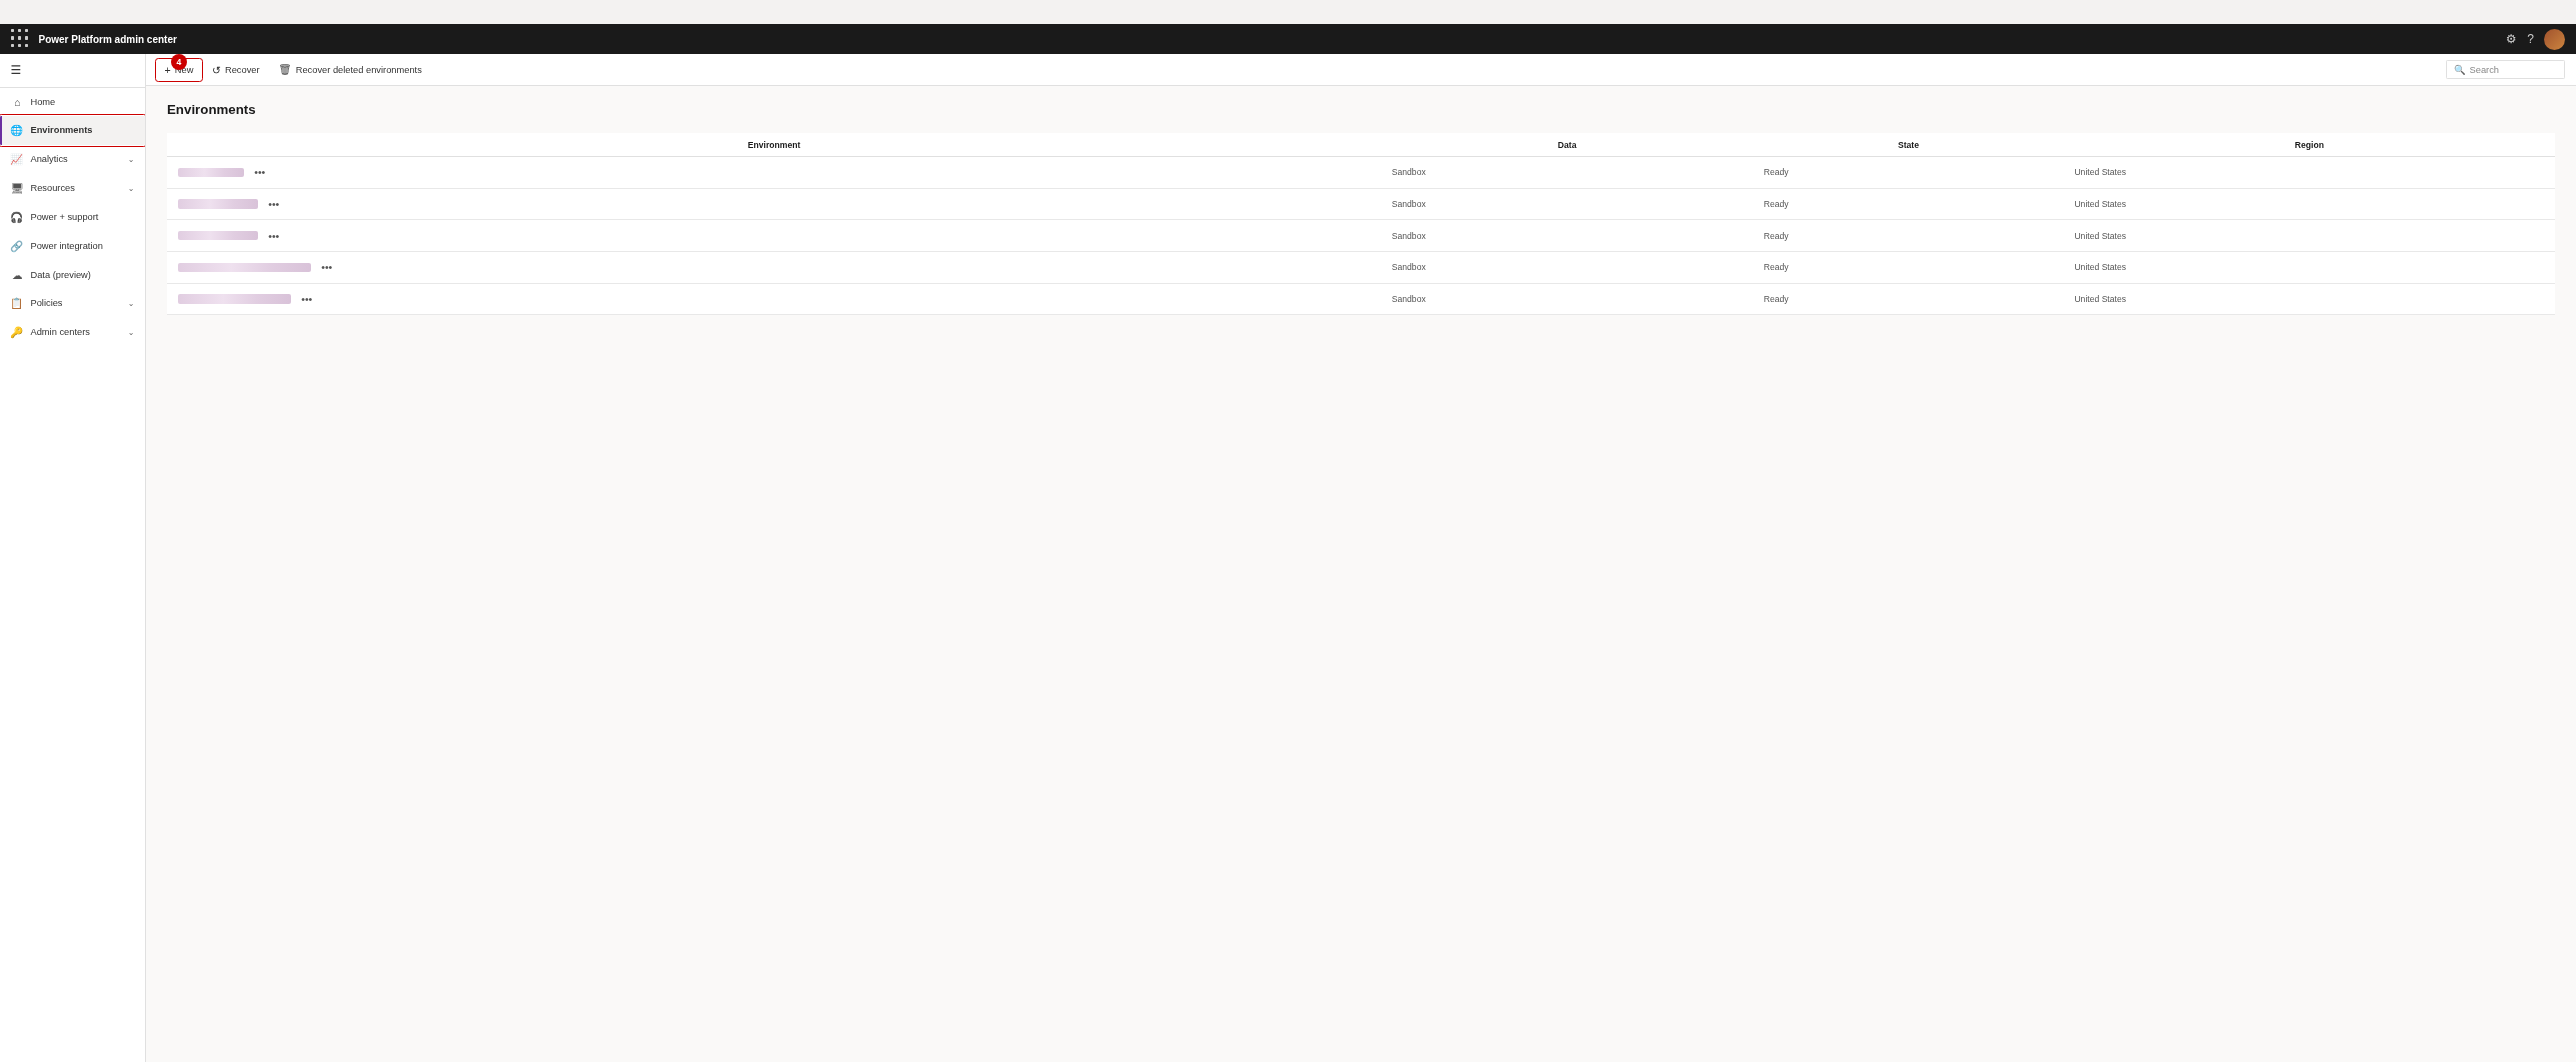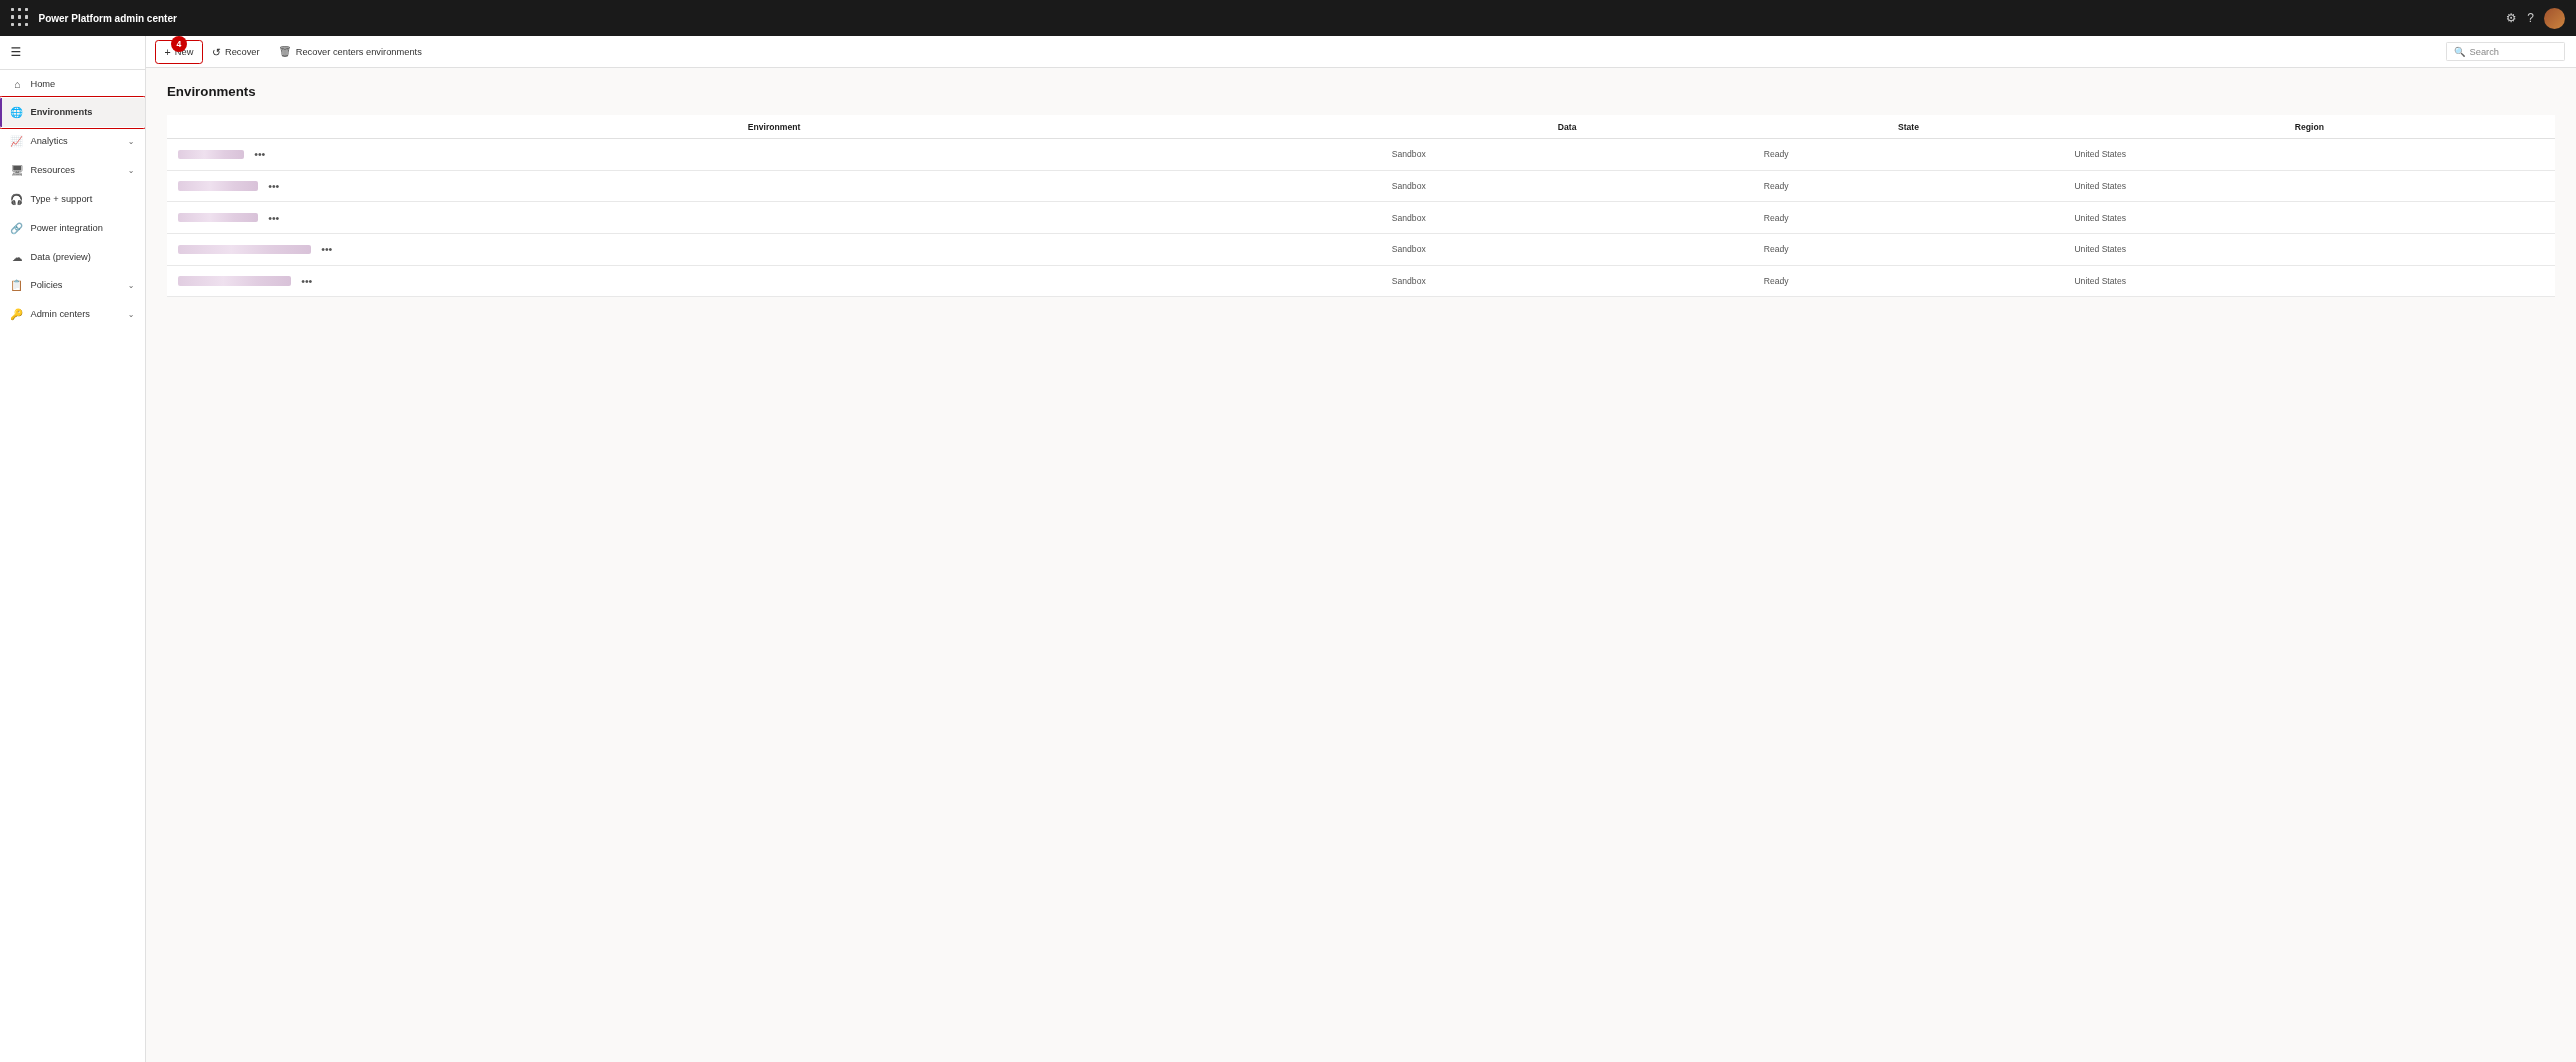--- a/index.html
+++ b/index.html
@@ -2,26 +2,27 @@
 <html style="font-size:10.6px"><head>
   <meta charset="utf-8">
   <style>
     * { box-sizing: border-box; margin: 0; padding: 0; }
     body { font-family: 'Segoe UI', sans-serif; font-size: 9.3px; color: #333; background: #f3f2f1; display: flex; flex-direction: column; height: 100vh; overflow: hidden; }
 
     
     .top-nav {
       background: #1a1a1a;
       color: #fff;
-      height: 36px;
+      height: 30px;
       display: flex;
       align-items: center;
       padding: 0 10.6px;
       gap: 8px;
       flex-shrink: 0;
+      margin-top: 24px;
     }
     .top-nav-grid {
       display: grid;
       grid-template-columns: repeat(3,5.3px);
       grid-template-rows: repeat(3,5.3px);
       gap: 2px;
       cursor: pointer;
     }
     .top-nav-grid span {
       width: 3.3px; height: 3.3px;
@@ -285,21 +286,21 @@
     </div>
 
     <div class="sidebar-item">
       <span class="item-icon">🖥</span>
       <span class="item-label">Resources</span>
       <span class="chevron">⌄</span>
     </div>
 
     <div class="sidebar-item">
       <span class="item-icon">🎧</span>
-      <span class="item-label">Type + support</span>
+      <span class="item-label">Power + support</span>
     </div>
 
     <div class="sidebar-item">
       <span class="item-icon">🔗</span>
       <span class="item-label">Power integration</span>
     </div>
 
     <div class="sidebar-item">
       <span class="item-icon">☁</span>
       <span class="item-label">Data (preview)</span>
@@ -330,21 +331,21 @@
         </button>
       </div>
 
       <button class="toolbar-btn">
         <span class="btn-icon">↺</span>
         <span>Recover</span>
       </button>
 
       <button class="toolbar-btn">
         <span class="btn-icon">🗑</span>
-        <span>Recover centers environments</span>
+        <span>Recover deleted environments</span>
       </button>
 
       <div class="toolbar-search">
         <span>🔍</span>
         <span style="color:#888;">Search</span>
       </div>
     </div>
 
     <div class="page-content">
       <h1 class="page-title">Environments</h1>

